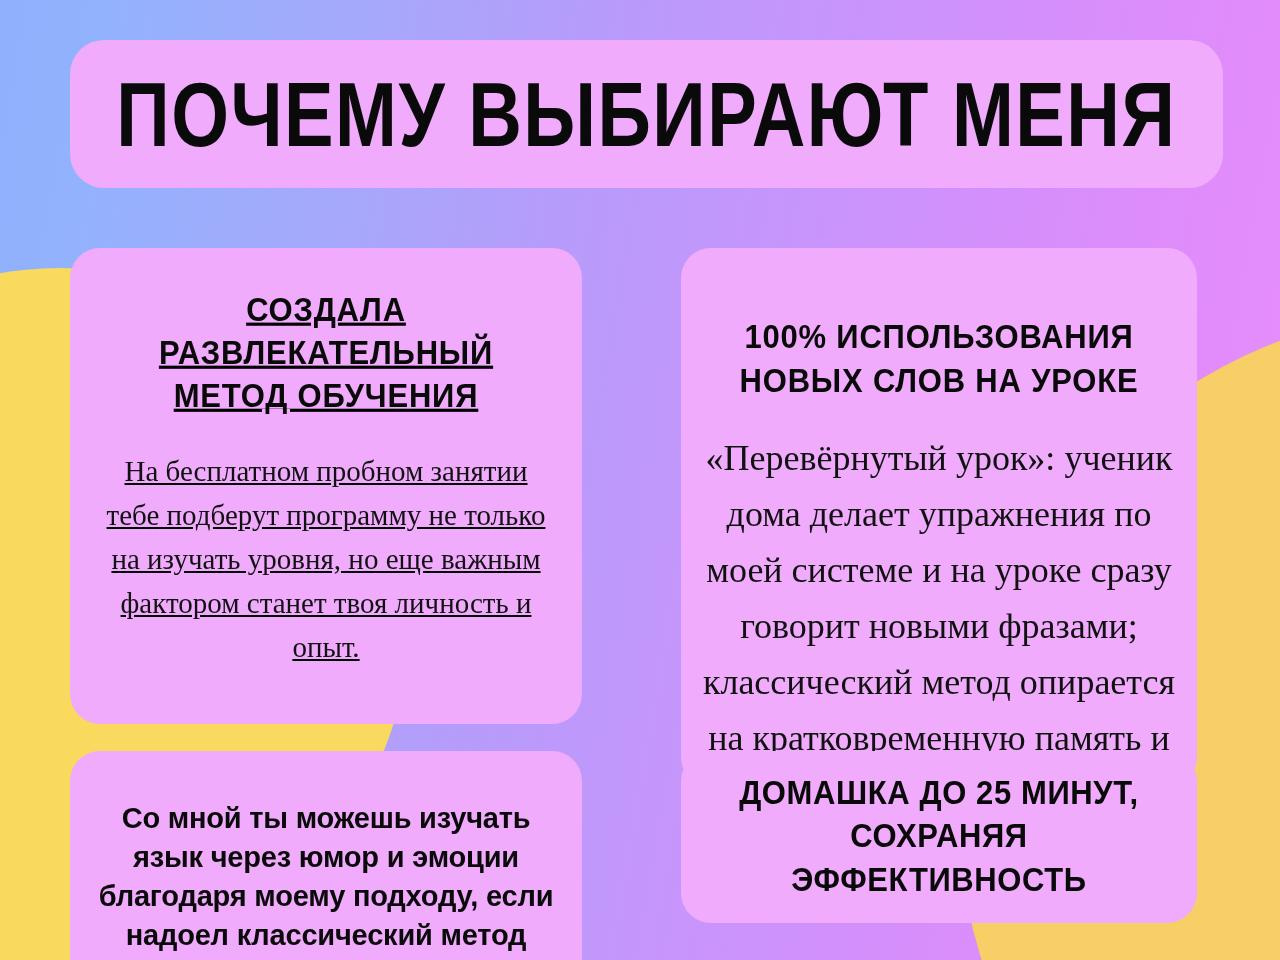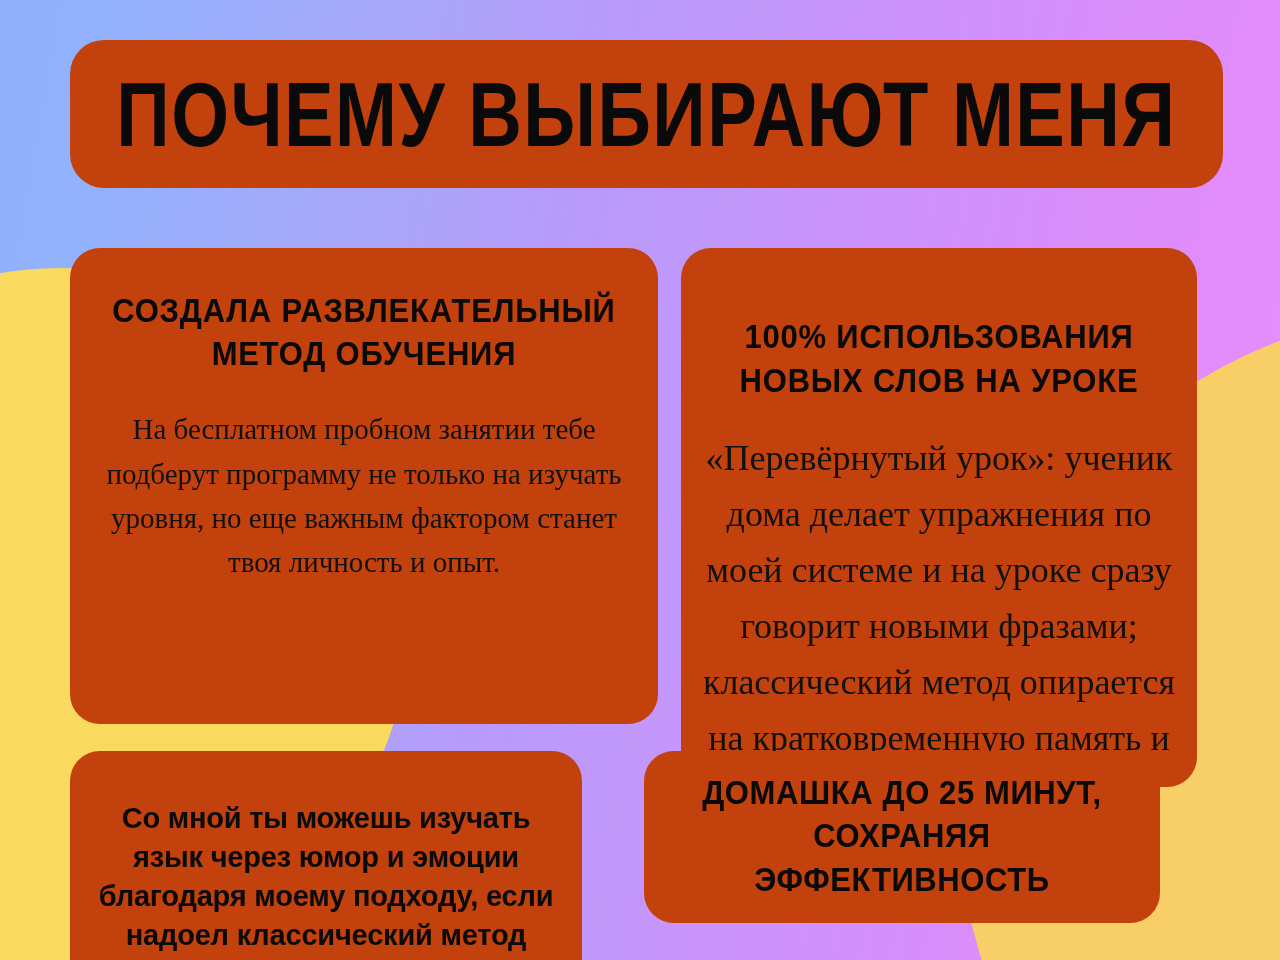--- a/index.html
+++ b/index.html
@@ -44,21 +44,21 @@
     left: 958px;
     top: 308px;
     width: 1000px;
     height: 1000px;
     background: #f7cf66;
   }
 
   
   .card {
     position: absolute;
-    background: #c2410c;
+    background: #f0abfc;
     border-radius: 30px;
     box-sizing: border-box;
   }
 
   .title-card {
     left: 70px;
     top: 40px;
     width: 1153px;
     height: 148px;
     border-radius: 34px;
@@ -71,24 +71,24 @@
     font-weight: 700;
     font-size: 75px;
     letter-spacing: 1.5px;
     color: #0a0a0a;
     line-height: 1;
     text-align: center;
     transform: scaleY(1.22) scaleX(0.99);
     white-space: nowrap;
   }
 
-  .card-tl { left: 70px;  top: 248px; width: 588px; height: 476px; }
+  .card-tl { left: 70px;  top: 248px; width: 512px; height: 476px; text-decoration: underline; }
   .card-tr { left: 681px; top: 248px; width: 516px; height: 539px; }
   .card-bl { left: 70px;  top: 751px; width: 512px; height: 252px; }
-  .card-br { left: 644px; top: 751px; width: 516px; height: 172px; }
+  .card-br { left: 681px; top: 751px; width: 516px; height: 172px; }
 
   .card-inner {
     width: 100%;
     height: 100%;
     box-sizing: border-box;
     display: flex;
     flex-direction: column;
     align-items: center;
     justify-content: flex-start;
   }

